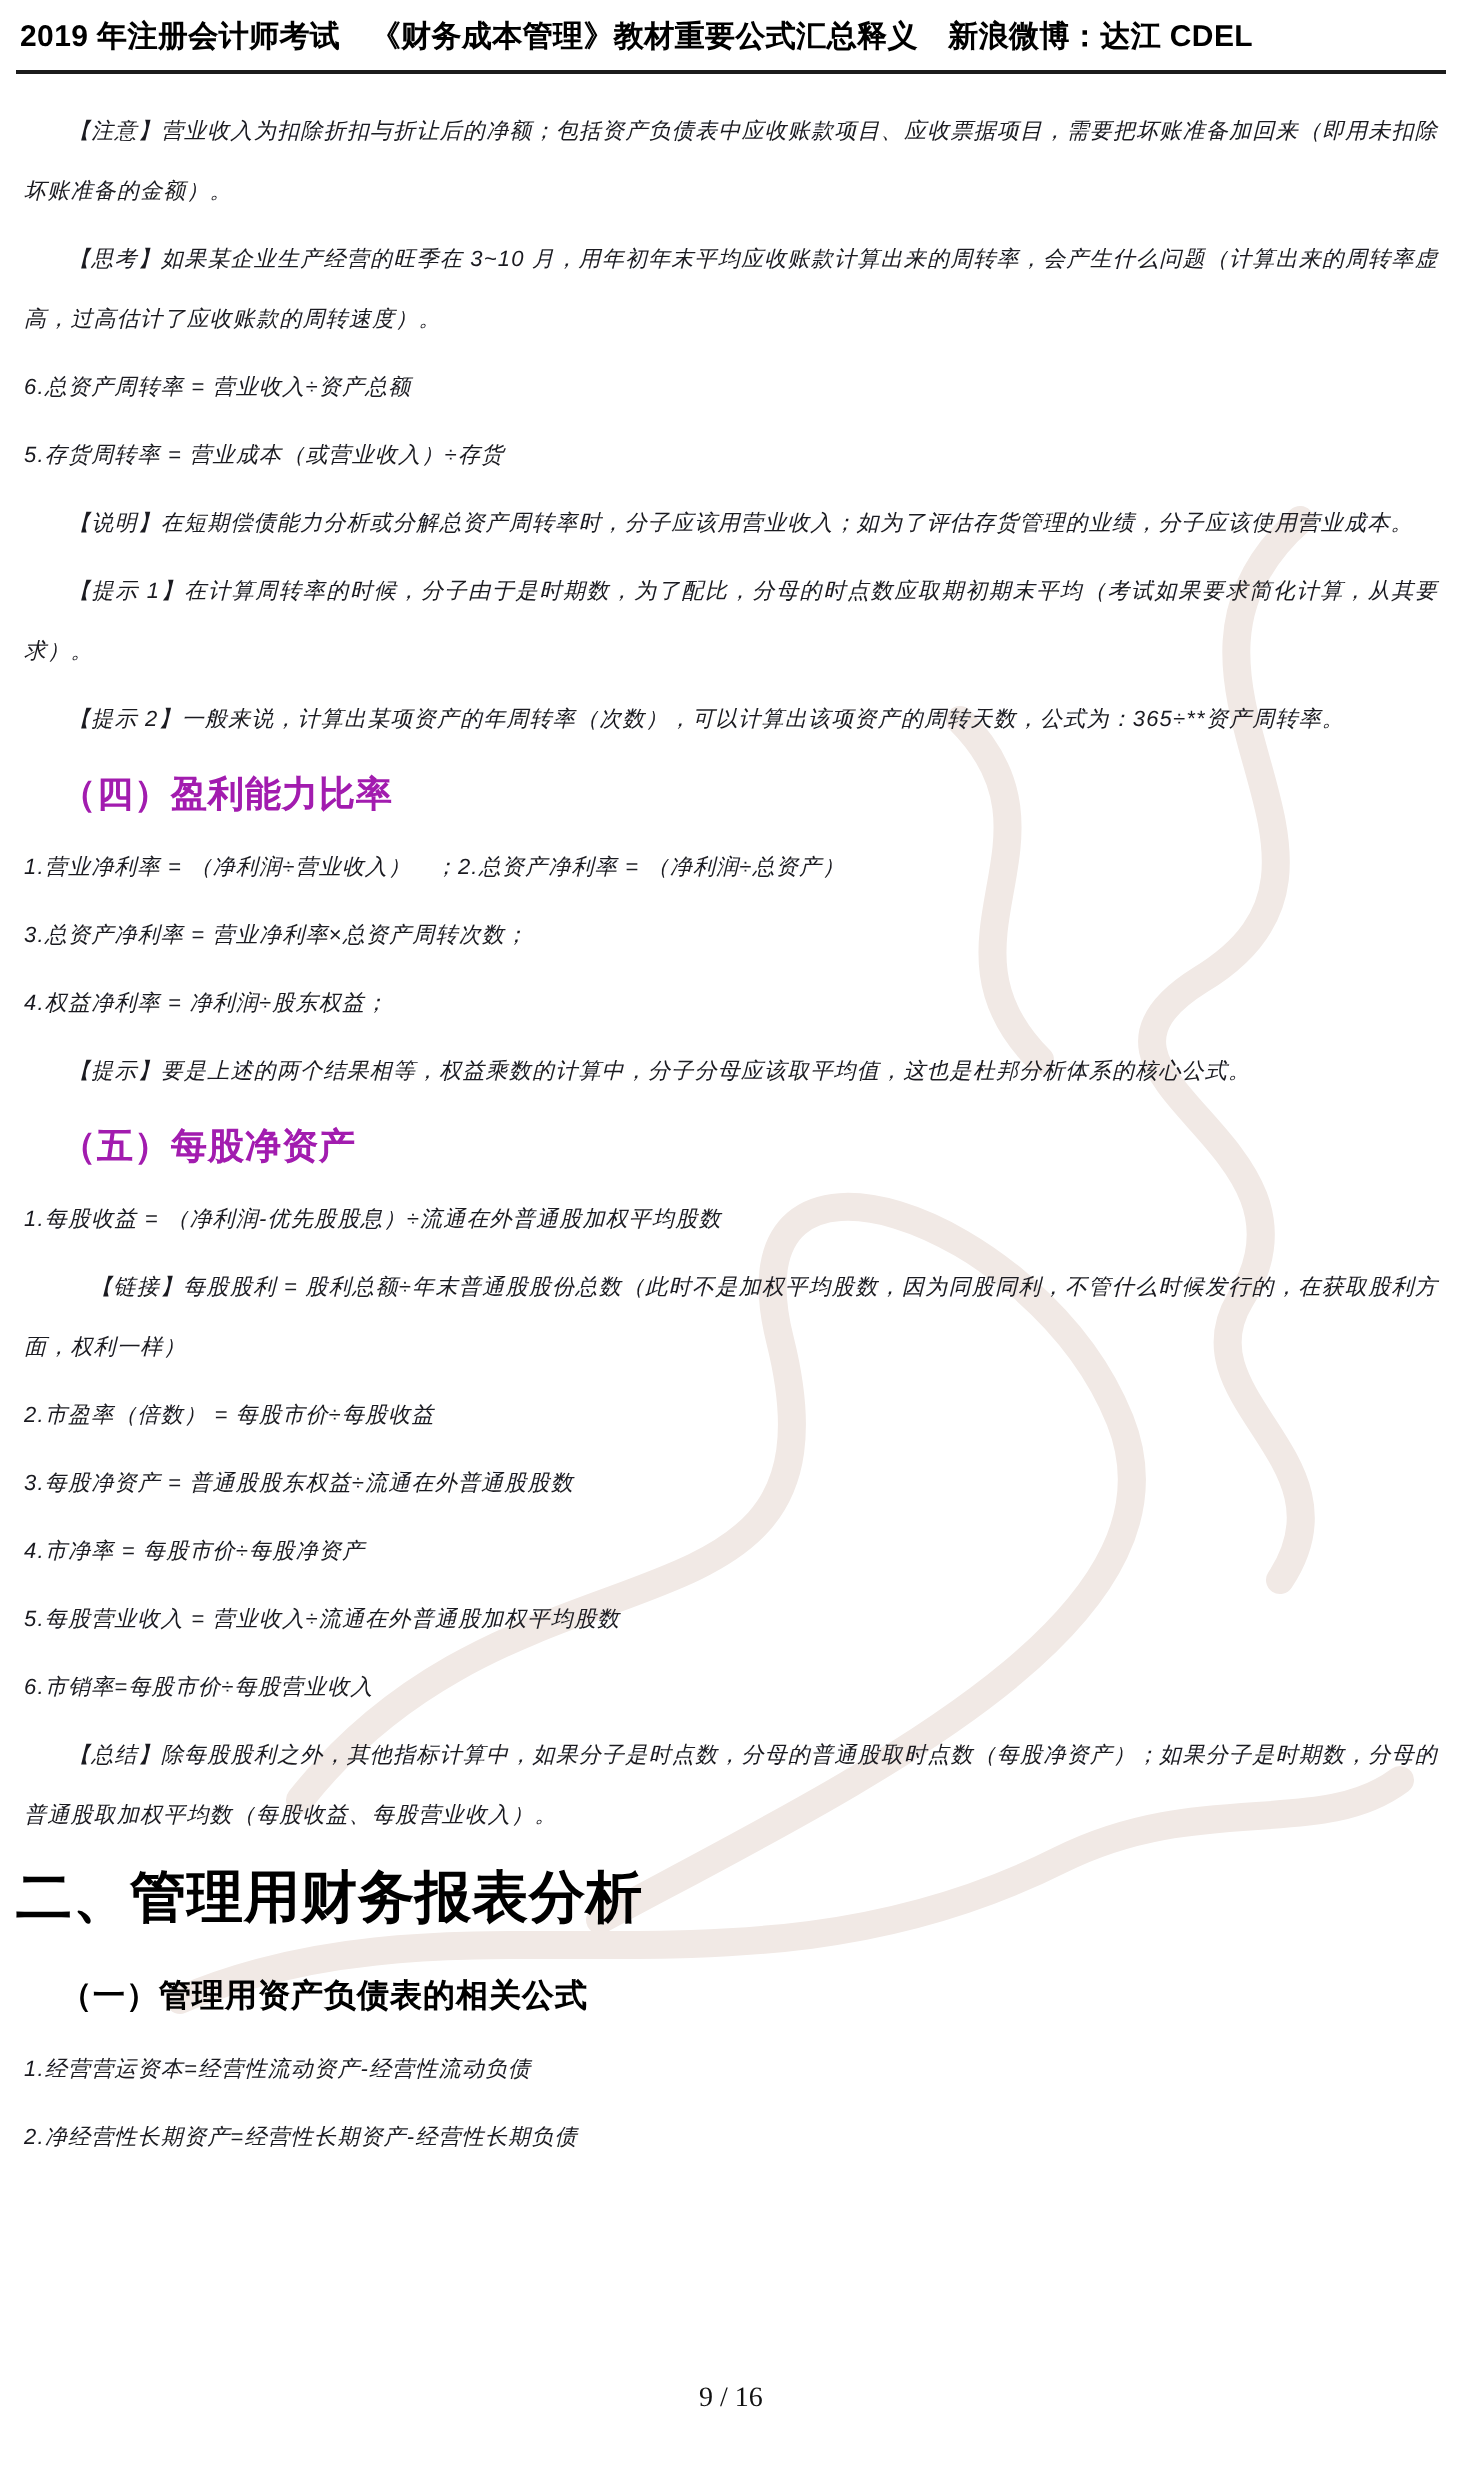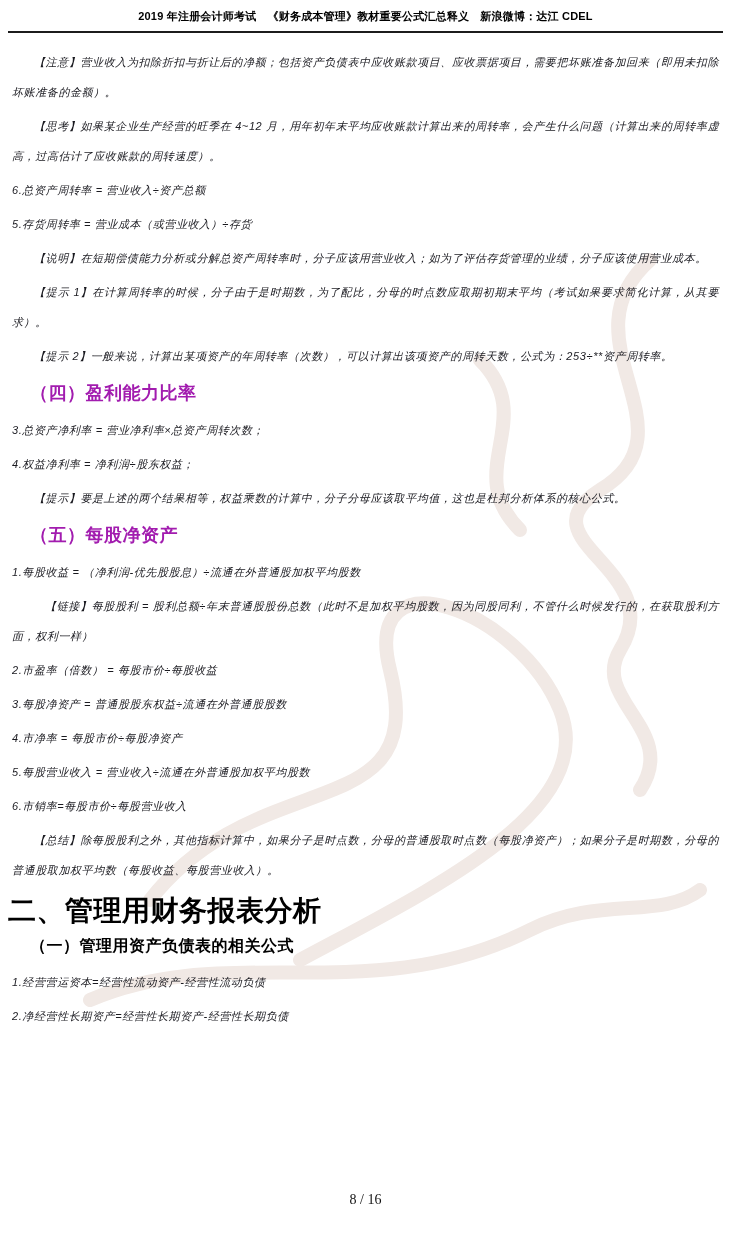--- a/index.html
+++ b/index.html
@@ -8,22 +8,22 @@
     width:731px;height:1236px;
     background:#ffffff;
     overflow:hidden;
     font-family:"Liberation Sans","DejaVu Sans",sans-serif;
     color:#1a1a20;
     box-sizing:border-box;
   }
   .wm{position:absolute;left:0;top:0;z-index:0;pointer-events:none;}
   .content{position:relative;z-index:1;padding:0 8px;box-sizing:border-box;}
   .hdr{
-    font-weight:bold;font-size:11px;color:#000;
-    padding:9px 2px 7px 2px;letter-spacing:0.2px;white-space:nowrap;text-align:center;
+    font-weight:bold;font-size:15px;color:#000;
+    padding:9px 2px 7px 2px;letter-spacing:0.2px;white-space:nowrap;
   }
   .rule{border:none;border-top:2px solid #1c1c1c;margin:0 0 14px 0;}
   .content p{
     margin:4px;font-size:11px;line-height:30px;
     letter-spacing:0.6px;text-align:justify;font-style:italic;
   }
   .p-indent{text-indent:2em;}
   .p-link{text-indent:3em;}
   .p-formula{margin-left:24px;}
   .p-formula-or{margin-left:48px;}
@@ -31,21 +31,21 @@
   .h-section{
     font-size:18px;font-weight:bold;color:#a21caf;
     margin:9px 0 9px 22px;letter-spacing:0.5px;line-height:26px;
   }
   .h-major{
     font-size:28px;font-weight:bold;color:#000;
     margin:12px 0 8px 0;letter-spacing:0.5px;line-height:28px;
   }
   .h-sub{
     font-size:16px;font-weight:bold;color:#000;
-    margin:9px 0 9px 22px;letter-spacing:0.5px;line-height:24px;
+    margin:24px 0 9px 22px;letter-spacing:0.5px;line-height:24px;
   }
   .footer{
     position:absolute;left:0;right:0;bottom:28px;
     text-align:center;z-index:1;
     font-family:"Liberation Serif","DejaVu Serif",serif;
     font-size:14px;color:#111;
   }
 </style>
 </head>
 <body>
@@ -60,29 +60,30 @@
       <path d="M 480 360 C 540 420, 460 470, 520 530"></path>
     </g>
   </svg>
 
   <div class="content">
 
     <div class="hdr">2019 年注册会计师考试　《财务成本管理》教材重要公式汇总释义　新浪微博：达江 CDEL</div>
     <hr class="rule">
 
     <p class="p-indent">【注意】营业收入为扣除折扣与折让后的净额；包括资产负债表中应收账款项目、应收票据项目，需要把坏账准备加回来（即用未扣除坏账准备的金额）。</p>
-    <p class="p-indent">【思考】如果某企业生产经营的旺季在 4~12 月，用年初年末平均应收账款计算出来的周转率，会产生什么问题（计算出来的周转率虚高，过高估计了应收账款的周转速度）。</p>
+    <p class="p-indent">【思考】如果某企业生产经营的旺季在 3~10 月，用年初年末平均应收账款计算出来的周转率，会产生什么问题（计算出来的周转率虚高，过高估计了应收账款的周转速度）。</p>
     <p class="p-formula">6.总资产周转率 = 营业收入÷资产总额</p>
     <p class="p-formula">5.存货周转率 = 营业成本（或营业收入）÷存货</p>
     <p class="p-indent">【说明】在短期偿债能力分析或分解总资产周转率时，分子应该用营业收入；如为了评估存货管理的业绩，分子应该使用营业成本。</p>
     <p class="p-indent">【提示 1】在计算周转率的时候，分子由于是时期数，为了配比，分母的时点数应取期初期末平均（考试如果要求简化计算，从其要求）。</p>
-    <p class="p-indent">【提示 2】一般来说，计算出某项资产的年周转率（次数），可以计算出该项资产的周转天数，公式为：253÷**资产周转率。</p>
+    <p class="p-indent">【提示 2】一般来说，计算出某项资产的年周转率（次数），可以计算出该项资产的周转天数，公式为：365÷**资产周转率。</p>
 
     <div class="h-section">（四）盈利能力比率</div>
 
+    <p class="p-formula">1.营业净利率 = （净利润÷营业收入）　；2.总资产净利率 = （净利润÷总资产）</p>
     <p class="p-formula">3.总资产净利率 = 营业净利率×总资产周转次数；</p>
     <p class="p-formula">4.权益净利率 = 净利润÷股东权益；</p>
     <p class="p-indent">【提示】要是上述的两个结果相等，权益乘数的计算中，分子分母应该取平均值，这也是杜邦分析体系的核心公式。</p>
 
     <div class="h-section">（五）每股净资产</div>
 
     <p class="p-formula">1.每股收益 = （净利润-优先股股息）÷流通在外普通股加权平均股数</p>
     <p class="p-link">【链接】每股股利 = 股利总额÷年末普通股股份总数（此时不是加权平均股数，因为同股同利，不管什么时候发行的，在获取股利方面，权利一样）</p>
     <p class="p-formula">2.市盈率（倍数） = 每股市价÷每股收益</p>
     <p class="p-formula">3.每股净资产 = 普通股股东权益÷流通在外普通股股数</p>
@@ -92,15 +93,15 @@
     <p class="p-indent">【总结】除每股股利之外，其他指标计算中，如果分子是时点数，分母的普通股取时点数（每股净资产）；如果分子是时期数，分母的普通股取加权平均数（每股收益、每股营业收入）。</p>
 
     <div class="h-major">二、管理用财务报表分析</div>
     <div class="h-sub">（一）管理用资产负债表的相关公式</div>
 
     <p class="p-item">1.经营营运资本=经营性流动资产-经营性流动负债</p>
     <p class="p-item">2.净经营性长期资产=经营性长期资产-经营性长期负债</p>
 
   </div>
 
-  <div class="footer">8 / 16</div>
+  <div class="footer">9 / 16</div>
 
 </div>
 
 </body></html>

